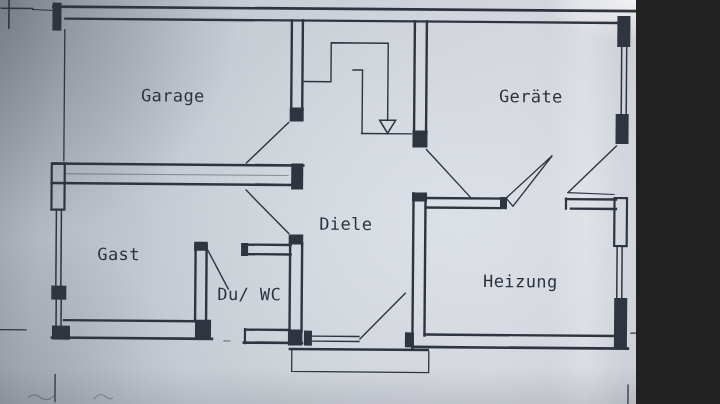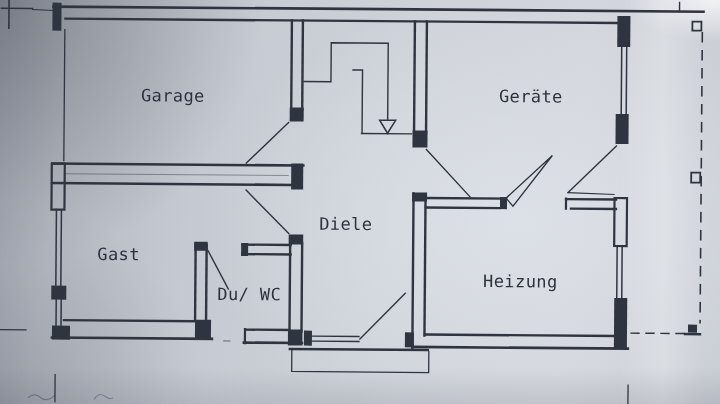--- a/index.html
+++ b/index.html
@@ -1,18 +1,18 @@
 <!DOCTYPE html>
 <html style="--ink: #2f3540; --paper: #c9cdd5;"><head>
 <meta charset="utf-8">
 <style>
   html,body{margin:0;padding:0;background:#222;}
   :root{--ink:#2f3540;--ink-soft:#3a404c;--paper:#c9cdd5;}
   .photo{
-    position:relative;width:720px;height:404px;overflow:hidden;
+    position:relative;width:636px;height:404px;overflow:hidden;
     background:
       radial-gradient(ellipse 120px 60px at 99% 0%, rgba(244,244,246,.95), rgba(244,244,246,0) 70%),
       radial-gradient(circle at 0% 0%, rgba(52,57,66,.38), rgba(52,57,66,0) 32%),
       radial-gradient(circle at 0% 100%, rgba(60,66,76,.22), rgba(60,66,76,0) 25%),
       linear-gradient(to top, rgba(70,76,88,.14), rgba(70,76,88,0) 9%),
       linear-gradient(90deg, rgba(255,255,255,0) 86%, rgba(255,255,255,.22) 92%, rgba(255,255,255,0) 98%),
       radial-gradient(ellipse 420px 300px at 72% 55%, #dce0e7, rgba(220,224,231,0) 75%),
       linear-gradient(97deg, #9ea3ad 0%, #b6bac3 10%, #c5c9d1 28%, #ced2d9 55%, #d3d6dc 78%, #c8ccd3 100%);
   }
   svg.plan{position:absolute;inset:0;display:block;}

